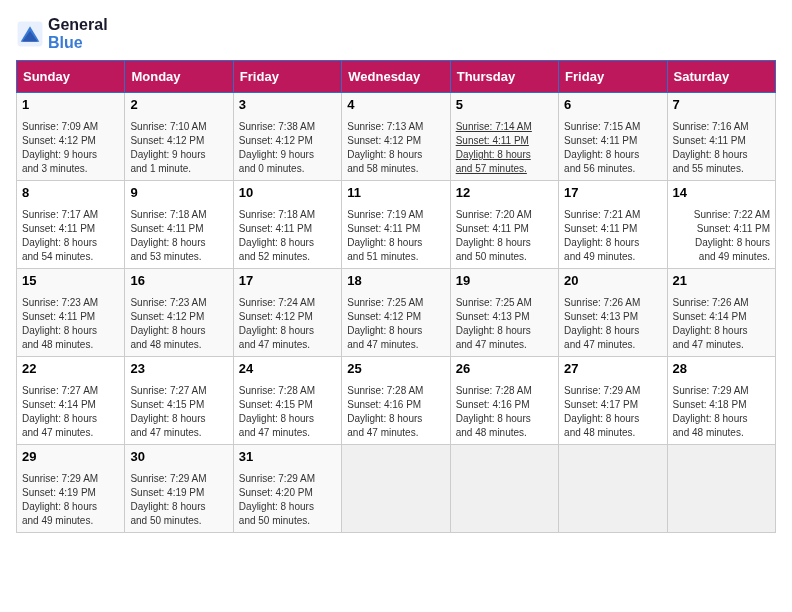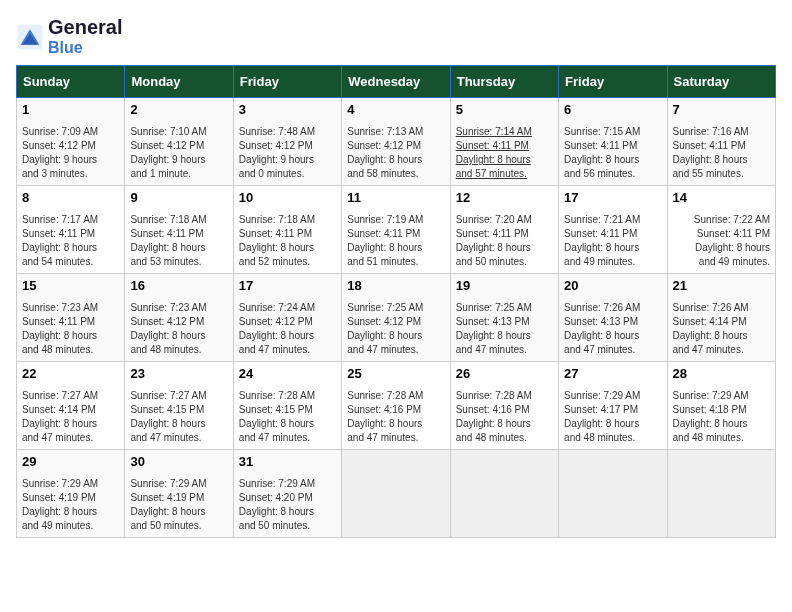--- a/index.html
+++ b/index.html
@@ -36,21 +36,21 @@
     .calendar-subtitle {
       font-size: 14px;
       color: #444;
     }
     table {
       width: 100%;
       border-collapse: collapse;
       font-size: 11px;
     }
     thead tr th {
-      background-color: #14532d;
+      background-color: #be185d;
       color: #fff;
       padding: 8px 6px;
       text-align: left;
       font-size: 13px;
       font-weight: bold;
       border: 1px solid #2e6cc7;
     }
     tbody tr td {
       border: 1px solid #ccc;
       vertical-align: top;
@@ -85,21 +85,21 @@
 <body>
 
 <div class="header-area">
   <div class="logo">
     <svg class="logo-icon" viewBox="0 0 36 36">
       <rect x="2" y="2" width="32" height="32" rx="4" fill="#e8f0fe"></rect>
       <polygon points="6,28 18,8 30,28" fill="#3a7bd5"></polygon>
       <polygon points="18,14 28,28 8,28" fill="#1a3a8f" opacity="0.5"></polygon>
     </svg>
     <div>
-      <div style="font-size:20px;font-weight:bold;color:#1a1a2e;">General</div>
+      <div style="font-size:16px;font-weight:bold;color:#1a1a2e;">General</div>
       <div style="font-size:16px;font-weight:bold;color:#3a7bd5;">Blue</div>
     </div>
   </div>
   <div class="title-area">
     <div class="calendar-title"></div>
     <div class="calendar-subtitle"></div>
   </div>
 </div>
 
 <table>
@@ -125,21 +125,21 @@
         </td>
         <td>
           <span class="day-num">2</span>
           <div class="day-info" style="white-space: pre-line;">Sunrise: 7:10 AM
 Sunset: 4:12 PM
 Daylight: 9 hours
 and 1 minute.</div>
         </td>
         <td>
           <span class="day-num">3</span>
-          <div class="day-info" style="white-space: pre-line;">Sunrise: 7:48 AM
+          <div class="day-info" style="white-space: pre-line;">Sunrise: 7:38 AM
 Sunset: 4:12 PM
 Daylight: 9 hours
 and 0 minutes.</div>
         </td>
         <td>
           <span class="day-num">4</span>
           <div class="day-info" style="white-space: pre-line;">Sunrise: 7:13 AM
 Sunset: 4:12 PM
 Daylight: 8 hours
 and 58 minutes.</div>

